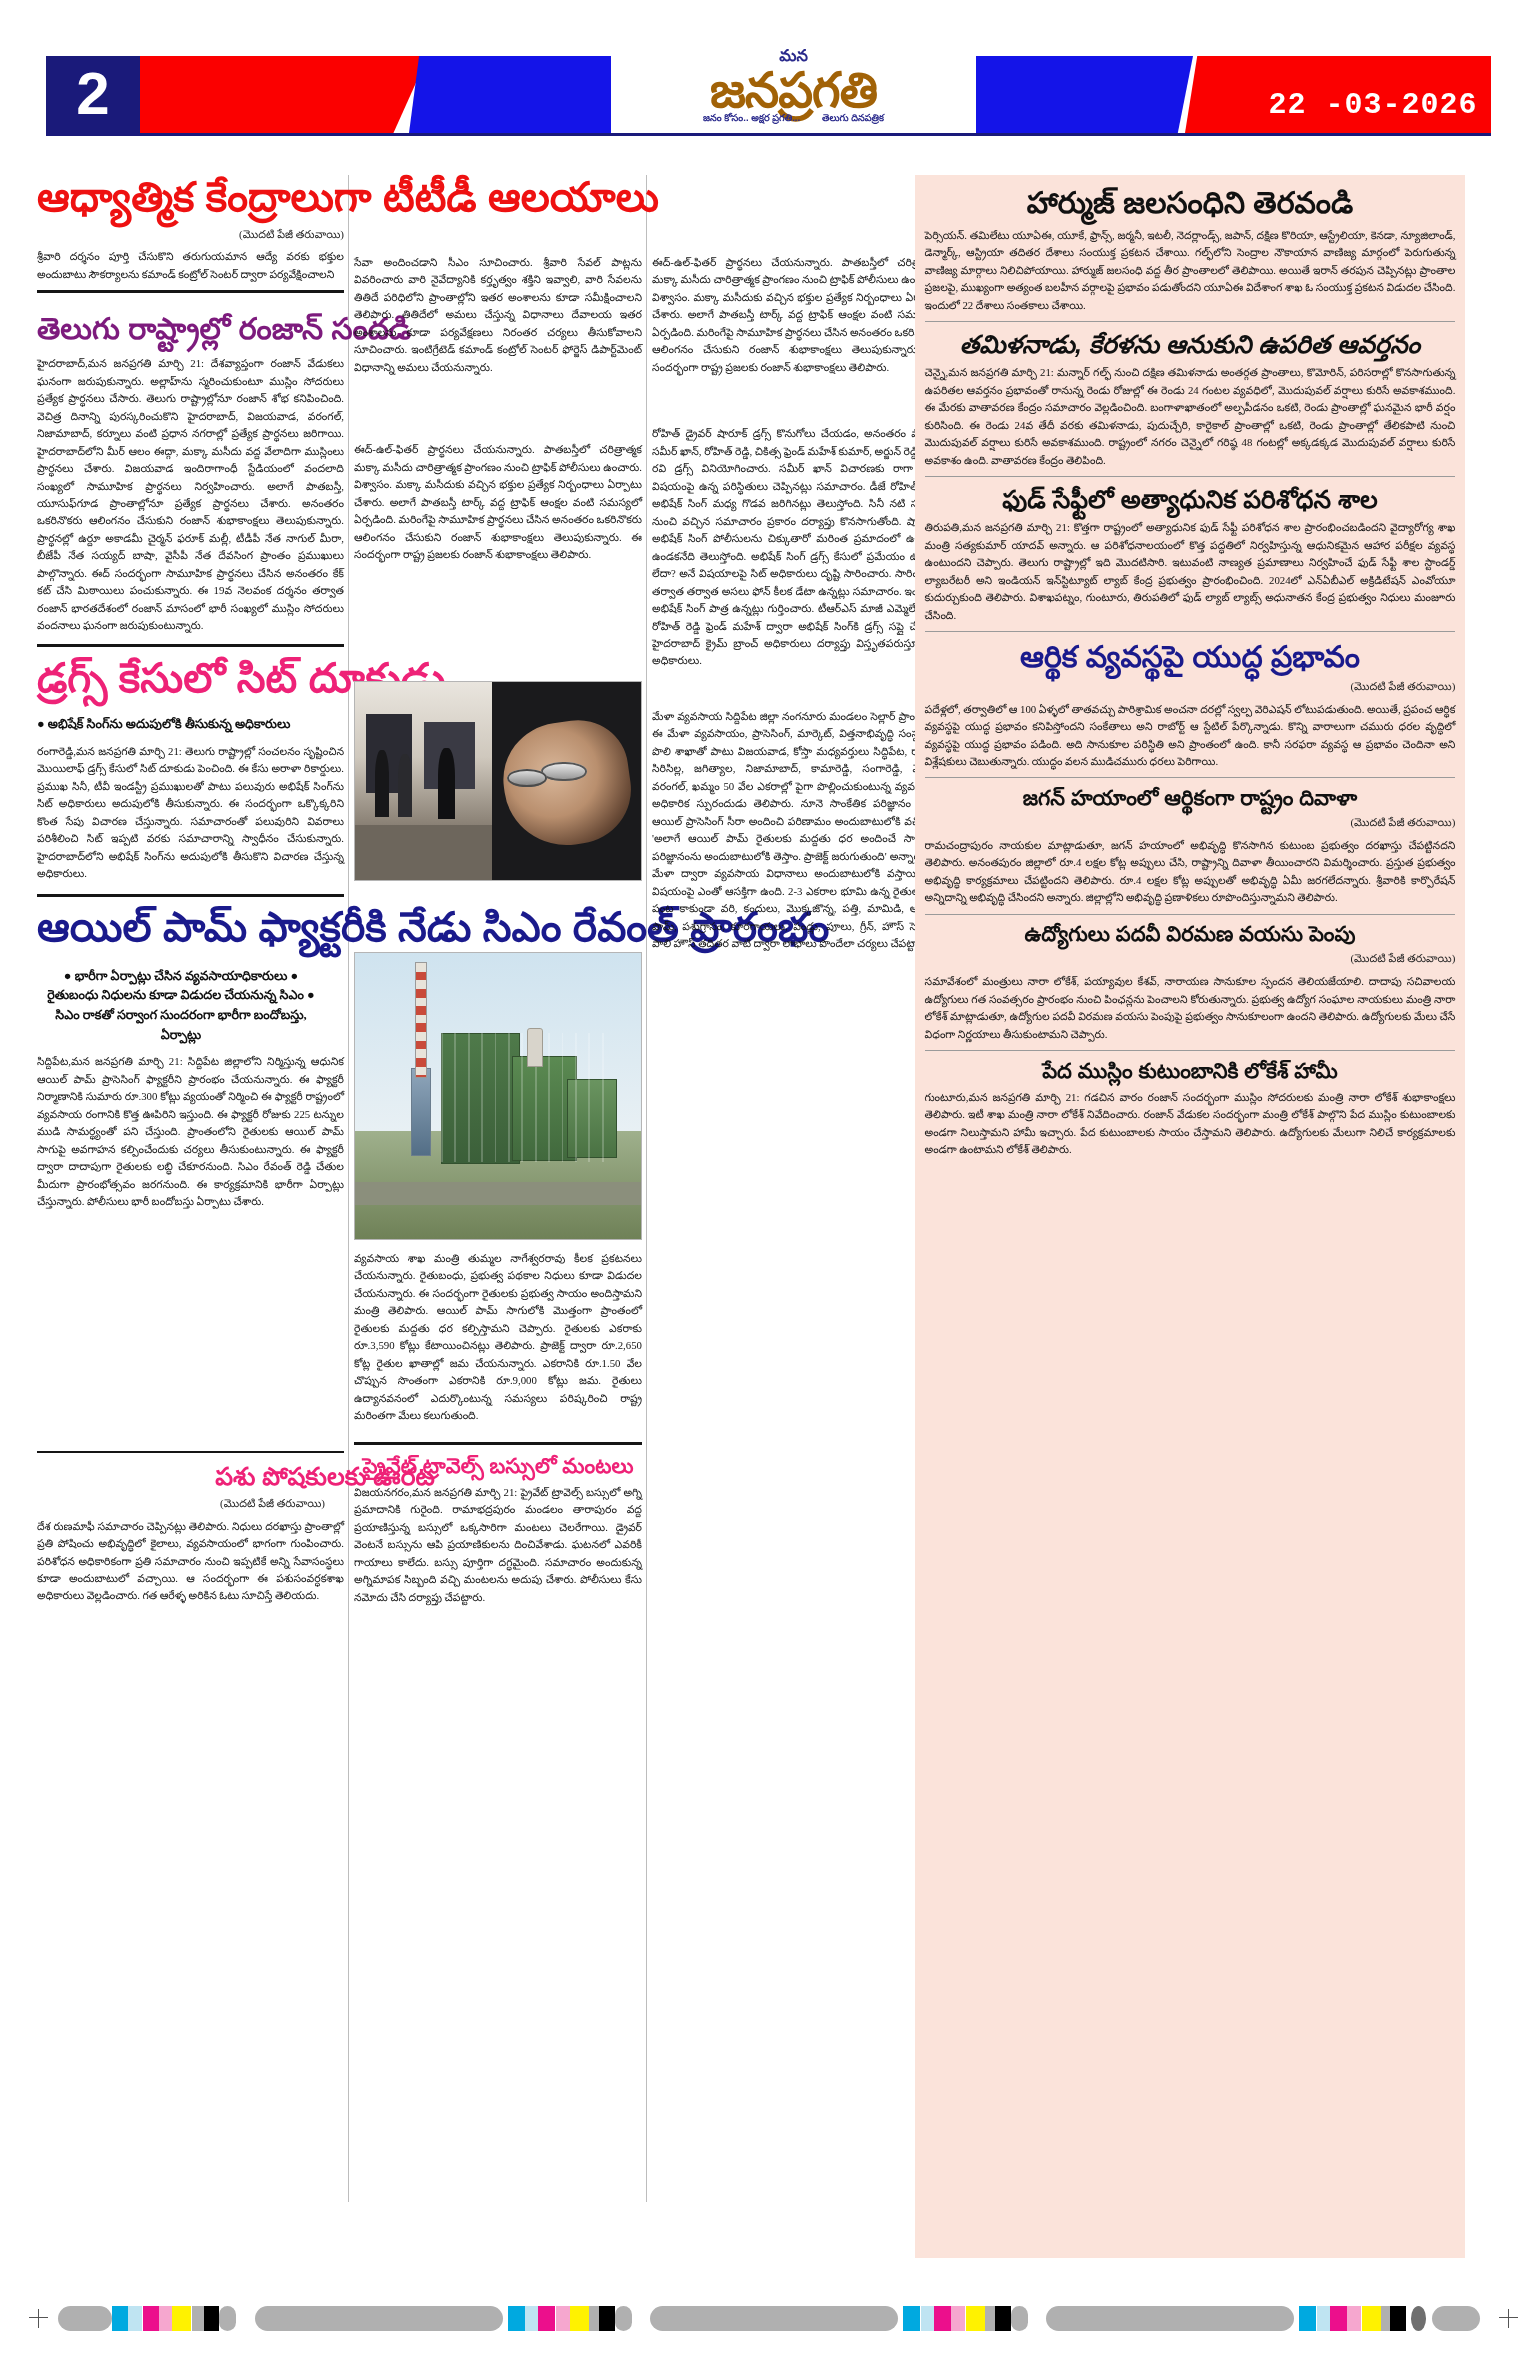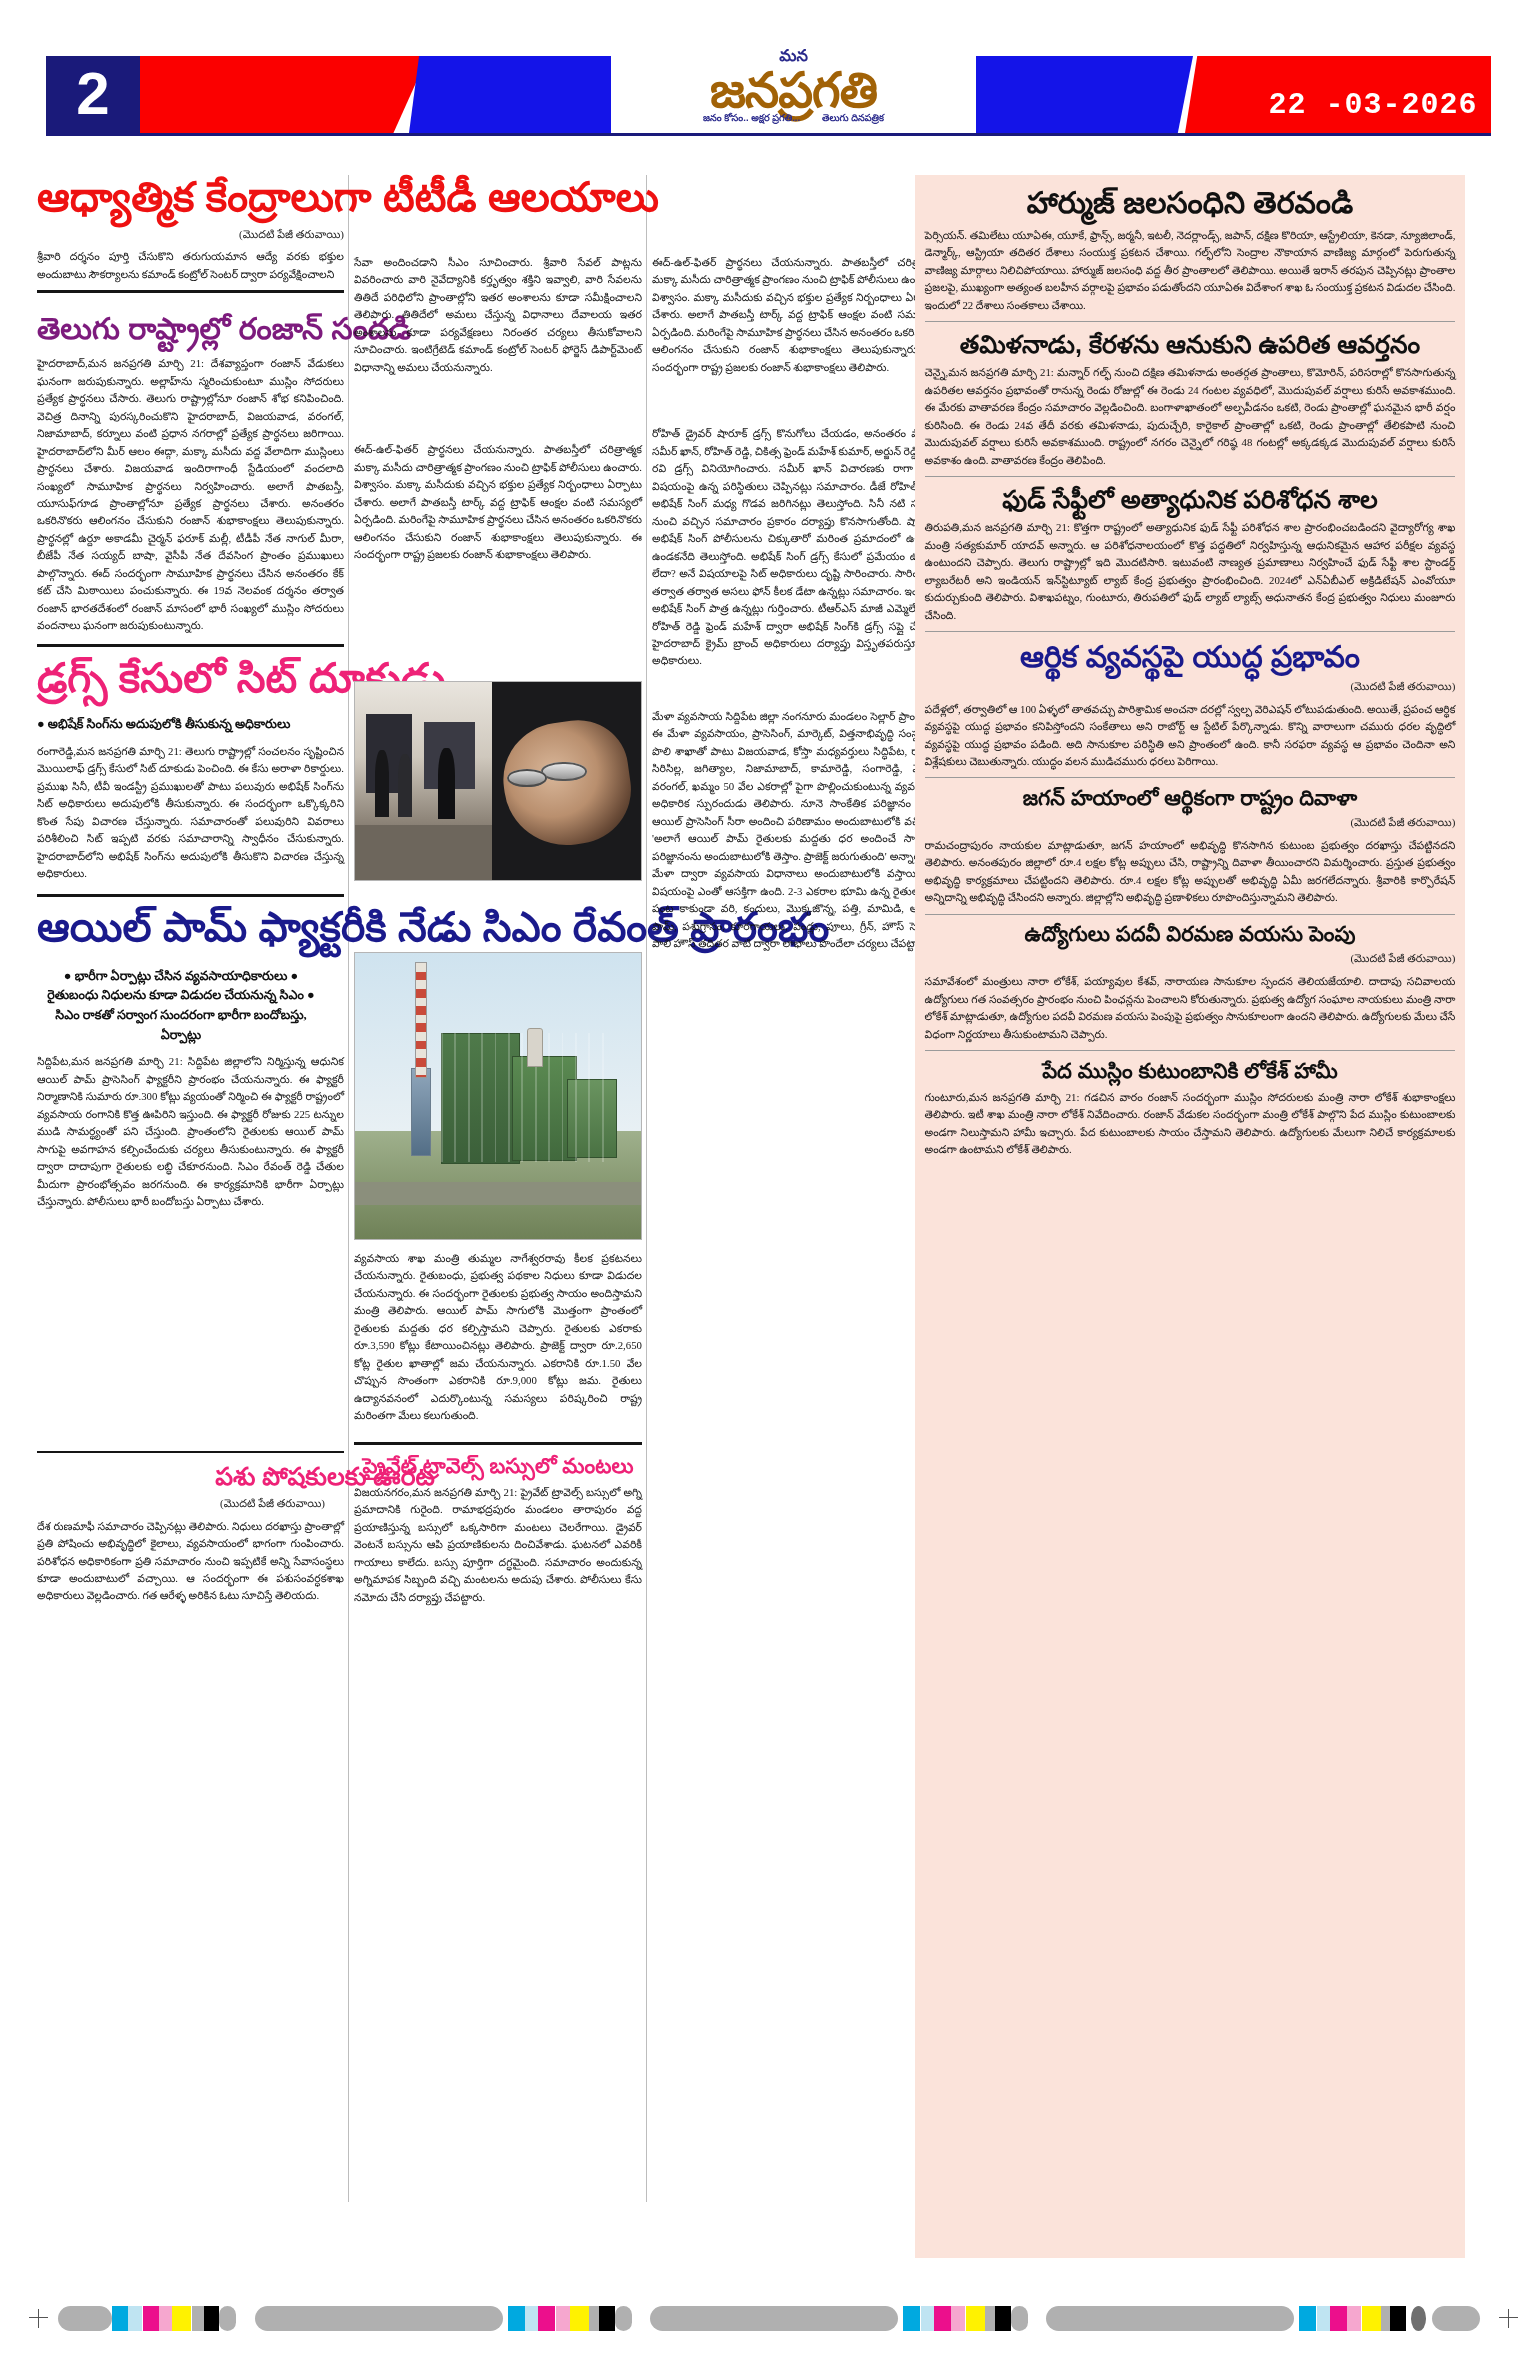--- a/index.html
+++ b/index.html
@@ -450,21 +450,21 @@
   </div>
 
   <div class="rightpanel">
     <div class="rp-inner">
 
       <h2 class="hl hl-black h-lg" style="text-align:center; margin-top:3.8px;">హార్ముజ్ జలసంధిని తెరవండి</h2>
       <p class="body-txt">పెర్సియన్. తమిలేటు యూఏఈ, యూకే, ఫ్రాన్స్, జర్మనీ, ఇటలీ, నెదర్లాండ్స్, జపాన్, దక్షిణ కొరియా, ఆస్ట్రేలియా, కెనడా, న్యూజిలాండ్, డెన్మార్క్, ఆస్ట్రియా తదితర దేశాలు సంయుక్త ప్రకటన చేశాయి. గల్ఫ్‌లోని సెంద్రాల నౌకాయాన వాణిజ్య మార్గంలో పెరుగుతున్న వాణిజ్య మార్గాలు నిలిచిపోయాయి. హార్ముజ్ జలసంధి వద్ద తీర ప్రాంతాలలో తెలిపాయి. అయితే ఇరాన్ తరపున చెప్పినట్లు ప్రాంతాల ప్రజలపై, ముఖ్యంగా అత్యంత బలహీన వర్గాలపై ప్రభావం పడుతోందని యూఏఈ విదేశాంగ శాఖ ఓ సంయుక్త ప్రకటన విడుదల చేసింది. ఇందులో 22 దేశాలు సంతకాలు చేశాయి.</p>
 
       <div class="rule-thin"></div>
 
-      <h2 class="hl hl-black h-md" style="text-align:center;">తమిళనాడు, కేరళను ఆనుకుని ఉపరిత ఆవర్తనం</h2>
+      <h2 class="hl hl-black h-md" style="text-align:center;font-style:italic;">తమిళనాడు, కేరళను ఆనుకుని ఉపరిత ఆవర్తనం</h2>
       <p class="body-txt">చెన్నై,మన జనప్రగతి మార్చి 21: మన్నార్ గల్ఫ్ నుంచి దక్షిణ తమిళనాడు అంతర్గత ప్రాంతాలు, కొమోరిన్, పరిసరాల్లో కొనసాగుతున్న ఉపరితల ఆవర్తనం ప్రభావంతో రానున్న రెండు రోజుల్లో ఈ రెండు 24 గంటల వ్యవధిలో, మెుదుపువల్ వర్షాలు కురిసే అవకాశముంది. ఈ మేరకు వాతావరణ కేంద్రం సమాచారం వెల్లడించింది. బంగాళాఖాతంలో అల్పపీడనం ఒకటి, రెండు ప్రాంతాల్లో ఘనమైన భారీ వర్షం కురిసింది. ఈ రెండు 24వ తేదీ వరకు తమిళనాడు, పుదుచ్చేరి, కారైకాల్ ప్రాంతాల్లో ఒకటి, రెండు ప్రాంతాల్లో తేలికపాటి నుంచి మెుదుపువల్ వర్షాలు కురిసే అవకాశముంది. రాష్ట్రంలో నగరం చెన్నైలో గరిష్ఠ 48 గంటల్లో అక్కడక్కడ మెుదుపువల్ వర్షాలు కురిసే అవకాశం ఉంది. వాతావరణ కేంద్రం తెలిపింది.</p>
 
       <div class="rule-thin"></div>
 
       <h2 class="hl hl-black h-md" style="text-align:center;">ఫుడ్ సేఫ్టీలో అత్యాధునిక పరిశోధన శాల</h2>
       <p class="body-txt">తిరుపతి,మన జనప్రగతి మార్చి 21: కొత్తగా రాష్ట్రంలో అత్యాధునిక ఫుడ్ సేఫ్టీ పరిశోధన శాల ప్రారంభించబడిందని వైద్యారోగ్య శాఖ మంత్రి సత్యకుమార్ యాదవ్ అన్నారు. ఆ పరిశోధనాలయంలో కొత్త పద్ధతిలో నిర్వహిస్తున్న ఆధునికమైన ఆహార పరీక్షల వ్యవస్థ ఉంటుందని చెప్పారు. తెలుగు రాష్ట్రాల్లో ఇది మొదటిసారి. ఇటువంటి నాణ్యత ప్రమాణాలు నిర్వహించే ఫుడ్ సేఫ్టీ శాల స్టాండర్డ్ ల్యాబరేటరీ అని ఇండియన్ ఇన్‌స్టిట్యూట్ ల్యాబ్ కేంద్ర ప్రభుత్వం ప్రారంభించింది. 2024లో ఎన్ఏబీఎల్ అక్రిడిటేషన్ ఎంవోయూ కుదుర్చుకుంది తెలిపారు. విశాఖపట్నం, గుంటూరు, తిరుపతిలో ఫుడ్ ల్యాబ్ ల్యాబ్స్ అధునాతన కేంద్ర ప్రభుత్వం నిధులు మంజూరు చేసింది.</p>
 
       <div class="rule-thin"></div>
 
       <h2 class="hl hl-navy h-lg" style="text-align:center;">ఆర్థిక వ్యవస్థపై యుద్ధ ప్రభావం</h2>

